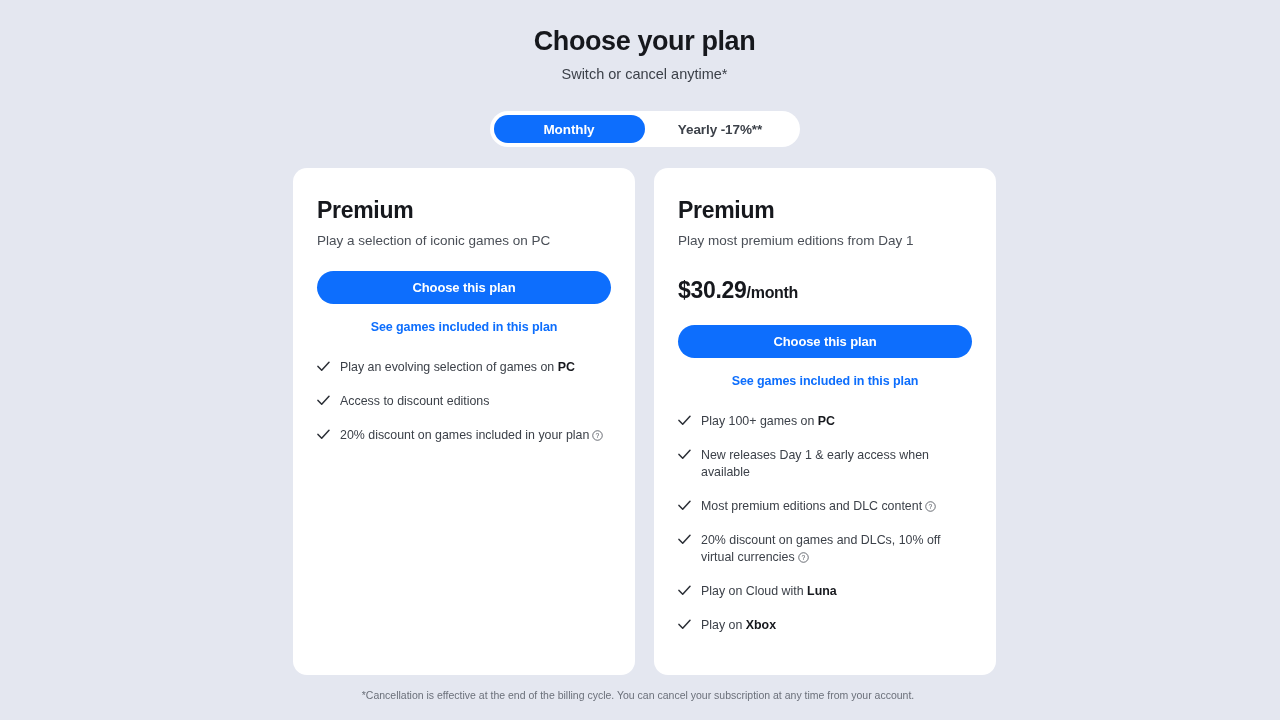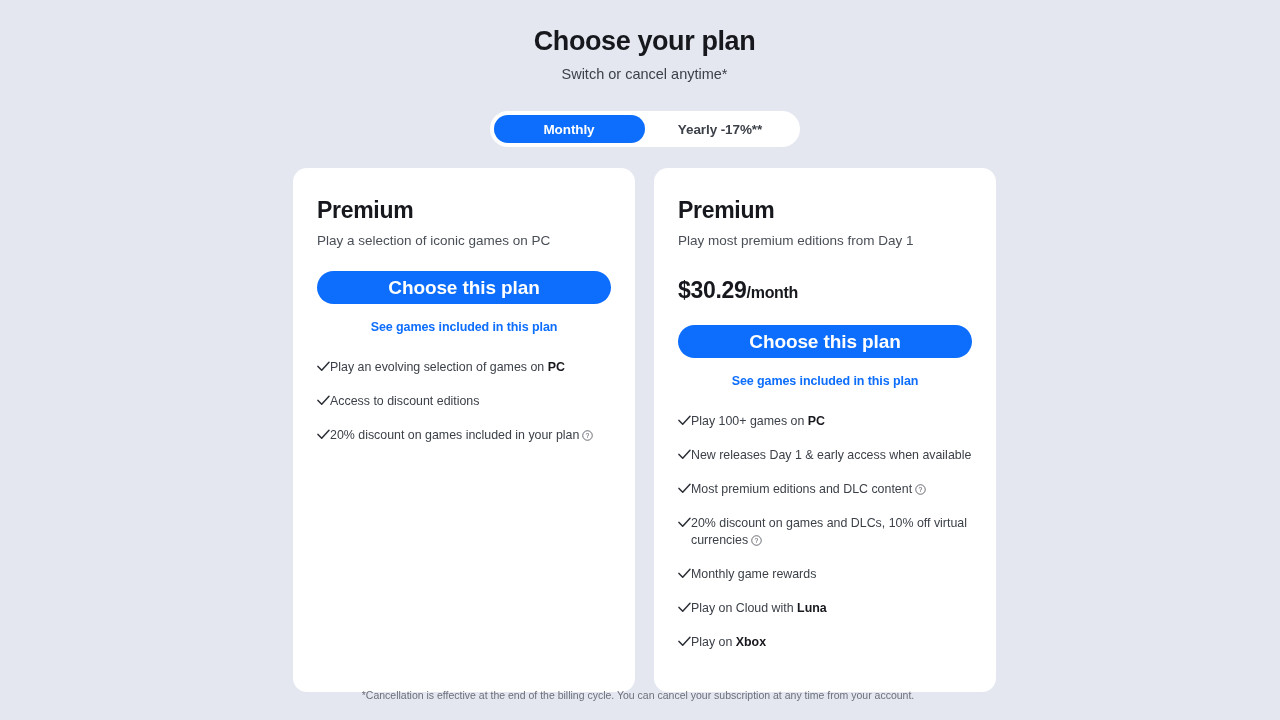--- a/index.html
+++ b/index.html
@@ -60,33 +60,33 @@
     font-size: 23px; font-weight: bold; color: #16181d;
     letter-spacing: -0.3px;
   }
   .price-period { font-size: 16px; font-weight: bold; }
 
   .cta {
     display: block; width: 100%; height: 33px;
     margin-top: 21px;
     background: #0d6efd; color: #ffffff;
     border: none; border-radius: 18px;
-    font-size: 19px; font-weight: bold;
+    font-size: 13px; font-weight: bold;
     font-family: "Liberation Sans", sans-serif;
     cursor: pointer; letter-spacing: -0.1px;
   }
   .see-games {
     display: block; text-align: center; margin-top: 16px;
     font-size: 12.5px; font-weight: bold; color: #0d6efd;
     text-decoration: none; cursor: pointer; letter-spacing: -0.1px;
   }
 
   .features { margin-top: 25px; }
   .feature {
-    display: flex; align-items: flex-start; 
+    display: flex; align-items: flex-start; gap: 10px;
     margin-bottom: 17px;
   }
   .check { flex: 0 0 13px; margin-top: 2px; }
   .check svg { display: block; }
   .feature-text {
     font-size: 12.4px; color: #3c4149; line-height: 17px;
   }
   .feature-text b { font-weight: bold; color: #16181d; }
   .info-icon {
     display: inline-block; vertical-align: -2px; margin-left: 3px; cursor: pointer;
@@ -203,28 +203,20 @@
                   <circle cx="6" cy="6" r="5.2" fill="none" stroke="#4a4f57" stroke-width="0.9"></circle>
                   <text x="6" y="8.7" font-size="7.4" text-anchor="middle" fill="#4a4f57" font-family="Liberation Sans, sans-serif">?</text>
                 </svg></span></span>
         </div>
         <div class="feature">
           <span class="check">
             <svg width="13" height="11" viewBox="0 0 13 11">
                 <path d="M1 5.4 L4.7 9.2 L12 1.2" stroke="#2b2f36" stroke-width="1.5" fill="none" stroke-linecap="round" stroke-linejoin="round"></path>
               </svg>
           </span>
-          <span class="feature-text"><span>Monthly game rewards</span></span>
-        </div>
-        <div class="feature">
-          <span class="check">
-            <svg width="13" height="11" viewBox="0 0 13 11">
-                <path d="M1 5.4 L4.7 9.2 L12 1.2" stroke="#2b2f36" stroke-width="1.5" fill="none" stroke-linecap="round" stroke-linejoin="round"></path>
-              </svg>
-          </span>
           <span class="feature-text"><span>Play on Cloud with </span><b>Luna</b></span>
         </div>
         <div class="feature">
           <span class="check">
             <svg width="13" height="11" viewBox="0 0 13 11">
                 <path d="M1 5.4 L4.7 9.2 L12 1.2" stroke="#2b2f36" stroke-width="1.5" fill="none" stroke-linecap="round" stroke-linejoin="round"></path>
               </svg>
           </span>
           <span class="feature-text"><span>Play on </span><b>Xbox</b></span>
         </div>

